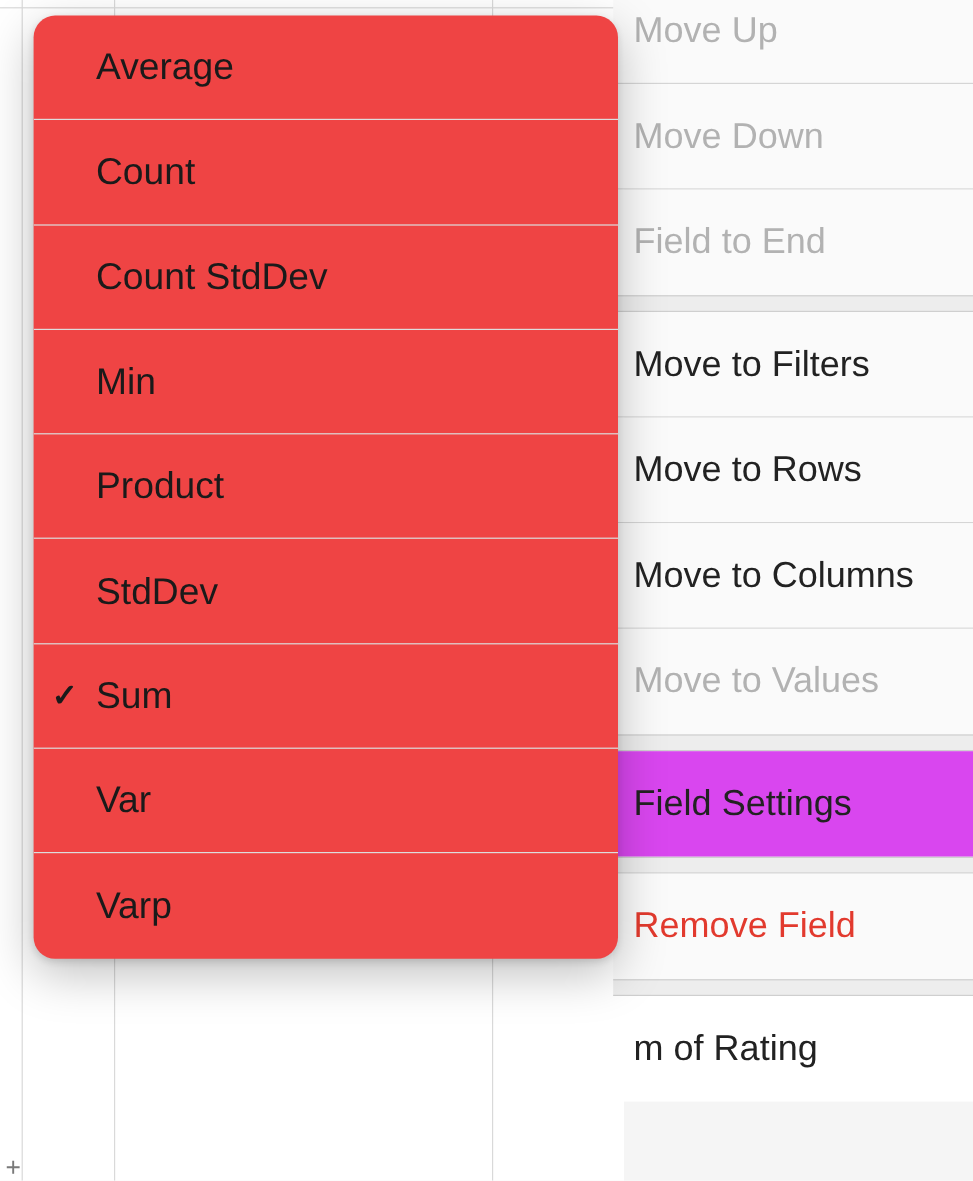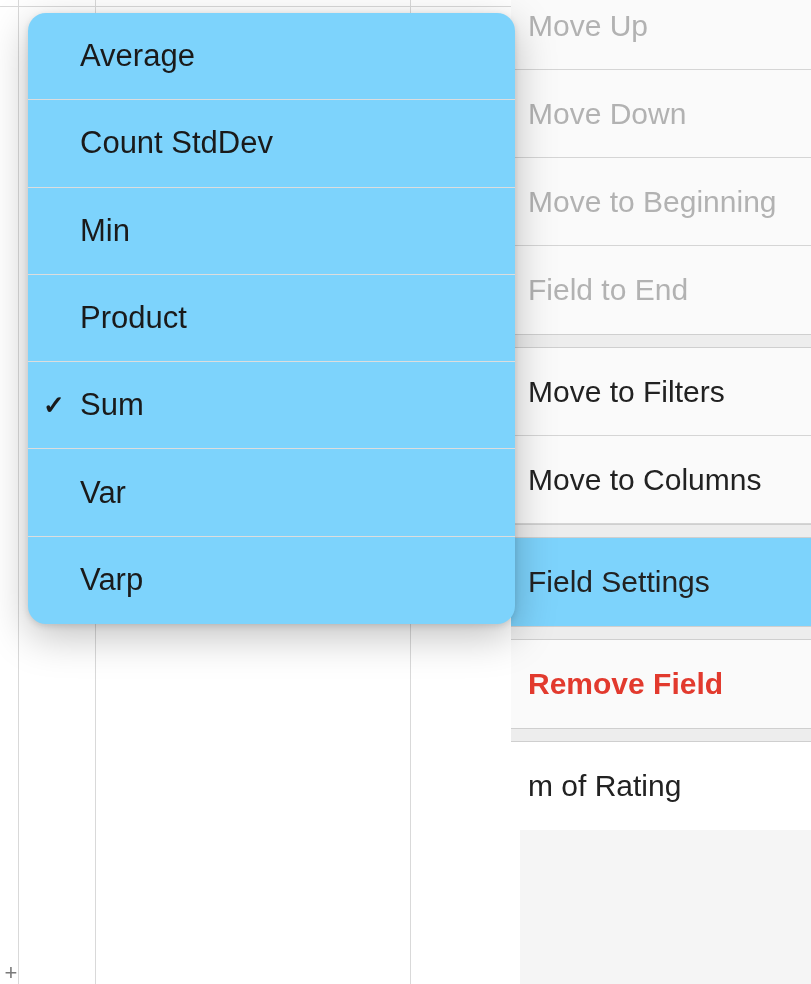--- a/index.html
+++ b/index.html
@@ -78,44 +78,43 @@
     .right-item.section-end {
       border-bottom: none;
     }
     .right-sep {
       height: 14px;
       background: #ededed;
       border-top: 1px solid #cfcfcf;
       border-bottom: 1px solid #cfcfcf;
     }
     .right-item.hover {
-      background: #7dd3fc;
+      background: #d946ef;
     }
     .right-item.danger {
       color: #e23a2e;
-      font-weight: bold;
     }
     .right-extra {
       height: 88px;
       display: flex;
       align-items: center;
       padding-left: 17px;
       font-size: 30px;
       color: #222;
       background: #ffffff;
       white-space: nowrap;
     }
 
     
     .submenu {
       position: absolute;
       left: 28px;
       top: 13px;
       width: 487px;
-      background: #7dd3fc;
+      background: #ef4444;
       border-radius: 18px;
       box-shadow: 0 12px 40px rgba(0,0,0,0.25), 0 2px 6px rgba(0,0,0,0.12);
       overflow: hidden;
     }
     .submenu-item {
       height: 87.3px;
       display: flex;
       align-items: center;
       border-bottom: 1px solid #dddddd;
       font-size: 31px;
@@ -145,49 +144,58 @@
   <div class="vline" style="left:18px"></div>
   <div class="vline" style="left:95px"></div>
   <div class="vline" style="left:410px"></div>
   <div class="hline" style="top:6px"></div>
   <div class="corner-plus">+</div>
 </div>
 
 <div class="right-panel">
   <div class="right-item disabled">Move Up</div>
   <div class="right-item disabled">Move Down</div>
-  <div class="right-item disabled">Move to Beginning</div>
   <div class="right-item disabled section-end">Field to End</div>
   <div class="right-sep"></div>
   <div class="right-item">Move to Filters</div>
+  <div class="right-item">Move to Rows</div>
   <div class="right-item">Move to Columns</div>
+  <div class="right-item disabled section-end">Move to Values</div>
   <div class="right-sep"></div>
   <div class="right-item hover section-end">Field Settings</div>
   <div class="right-sep"></div>
   <div class="right-item danger section-end">Remove Field</div>
   <div class="right-sep"></div>
   <div class="right-extra">m of Rating</div>
 </div>
 
 <div class="submenu">
   <div class="submenu-item">
     <span class="submenu-check"></span>
     <span class="submenu-label">Average</span>
   </div>
   <div class="submenu-item">
     <span class="submenu-check"></span>
+    <span class="submenu-label">Count</span>
+  </div>
+  <div class="submenu-item">
+    <span class="submenu-check"></span>
     <span class="submenu-label">Count StdDev</span>
   </div>
   <div class="submenu-item">
     <span class="submenu-check"></span>
     <span class="submenu-label">Min</span>
   </div>
   <div class="submenu-item">
     <span class="submenu-check"></span>
     <span class="submenu-label">Product</span>
+  </div>
+  <div class="submenu-item">
+    <span class="submenu-check"></span>
+    <span class="submenu-label">StdDev</span>
   </div>
   <div class="submenu-item">
     <span class="submenu-check">✓</span>
     <span class="submenu-label">Sum</span>
   </div>
   <div class="submenu-item">
     <span class="submenu-check"></span>
     <span class="submenu-label">Var</span>
   </div>
   <div class="submenu-item">

